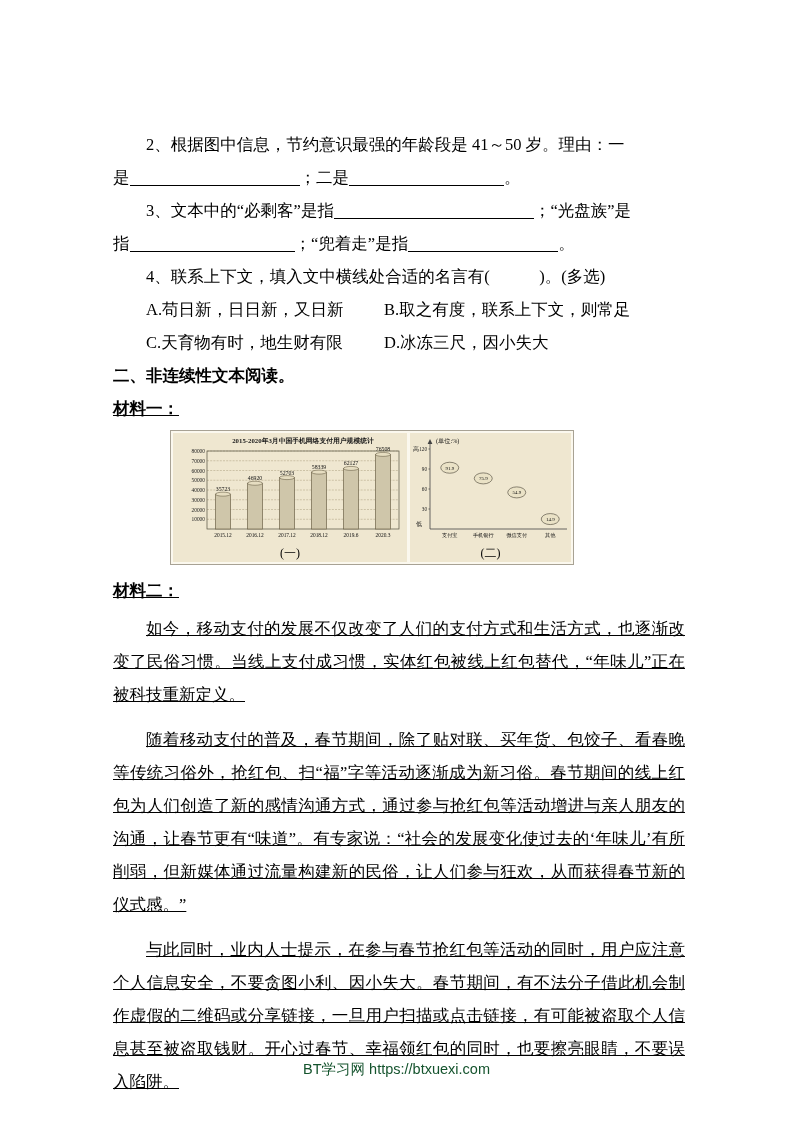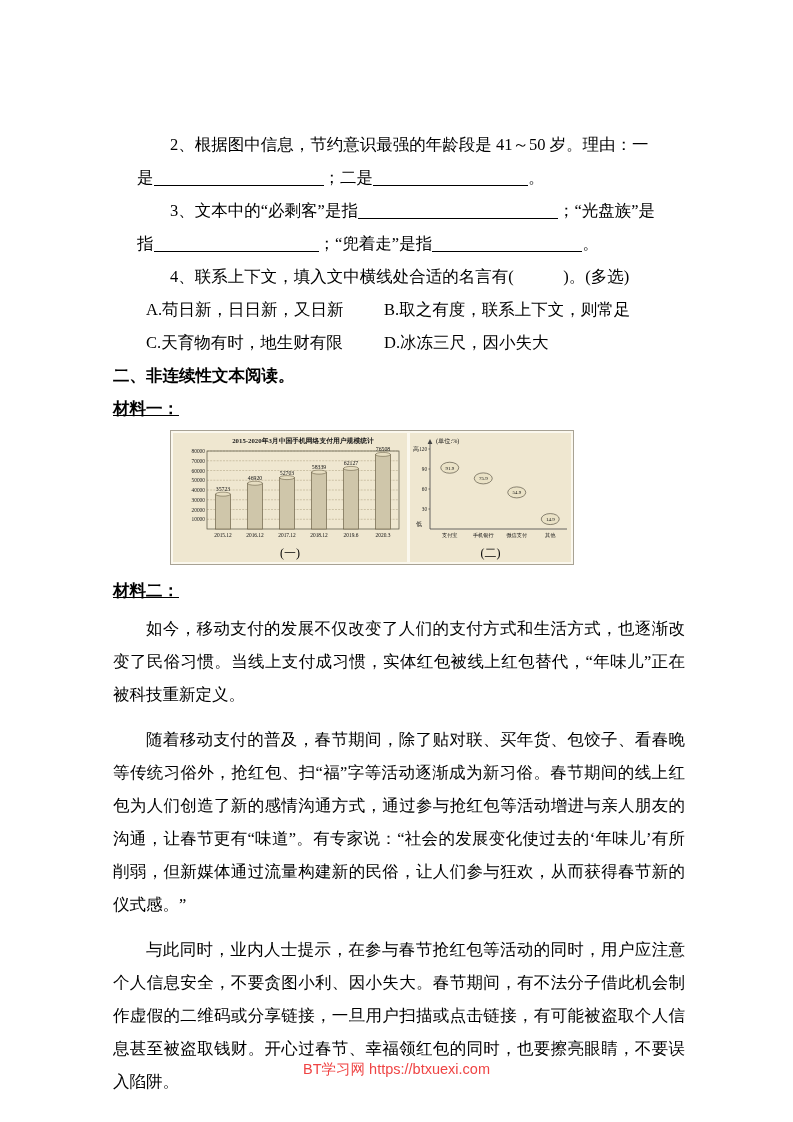--- a/index.html
+++ b/index.html
@@ -1,35 +1,35 @@
 <!DOCTYPE html>
 <html><head>
 <meta charset="utf-8">
 <style>
   * { margin:0; padding:0; box-sizing:border-box; }
   html,body { background:#ffffff; }
   body { font-family:"Liberation Serif","DejaVu Serif",serif; color:#000; }
   .page { position:relative; width:793px; height:1122px; background:#fff; overflow:hidden; margin:0 auto; }
   .content { position:absolute; left:113px; top:128px; width:572px; font-size:16.5px; line-height:33px; text-align:justify; }
-  p.q { text-indent:2em;margin-left:24px; }
+  p.q { text-indent:2em; }
   .blank { display:inline-block; border-bottom:1px solid #000; height:1.05em; vertical-align:-0.18em; }
   .w200{width:200px;} .w170{width:170px;} .w165{width:165px;} .w155{width:155px;} .w150{width:150px;}
   .opts { display:flex; padding-left:33px; }
   .opts .opt-left { width:238px; flex:0 0 auto; }
   .section-heading { font-weight:bold; }
   .material-label { font-weight:bold;text-decoration:underline; }
   .figure { margin:5px 0 9px 57px; width:404px; border:1px solid #a8a294; background:#fbf8ee; display:flex; gap:3px; padding:2px; }
   .chart-cell { background:#efe7d0; display:flex; flex-direction:column; align-items:center; }
   .cell-bar { width:234px; }
   .cell-bubble { width:161px; }
   .chart-cell svg { display:block; }
   .caption { font-size:12px; line-height:17px; color:#000; text-align:center; }
-  .para { text-indent:2em; margin-top:5px; }
+  .para { text-indent:2em; margin-top:5px;text-decoration:underline; }
   .para.gap { margin-top:12px; }
-  .footer { position:absolute; left:0; right:0; top:1060px; text-align:center; font-size:14.5px; color:#ef4444; font-family:"Liberation Sans","DejaVu Sans",sans-serif; }
+  .footer { position:absolute; left:0; right:0; top:1060px; text-align:center; font-size:14.5px; color:#14532d; font-family:"Liberation Sans","DejaVu Sans",sans-serif; }
 </style>
 </head>
 <body>
 
 <div class="page">
   <div class="content">
 
     <p class="q"><span>2、根据图中信息，节约意识最强的年龄段是 41～50 岁。理由：一</span><br><span>是</span><span class="blank w170"></span><span>；二是</span><span class="blank w155"></span><span>。</span></p>
 
     <p class="q"><span>3、文本中的“必剩客”是指</span><span class="blank w200"></span><span>；“光盘族”是</span><br><span>指</span><span class="blank w165"></span><span>；“兜着走”是指</span><span class="blank w150"></span><span>。</span></p>

